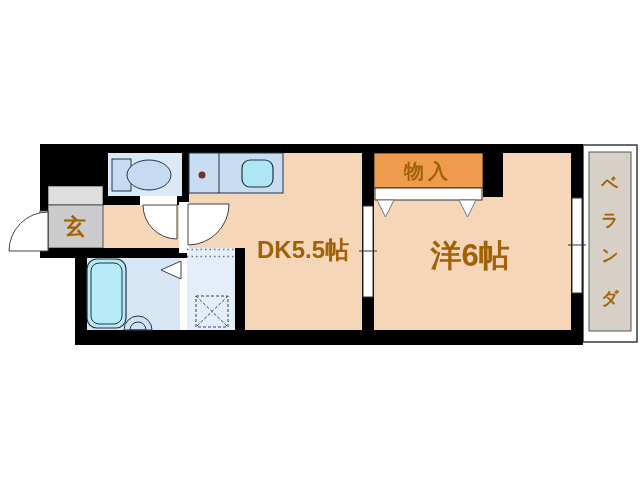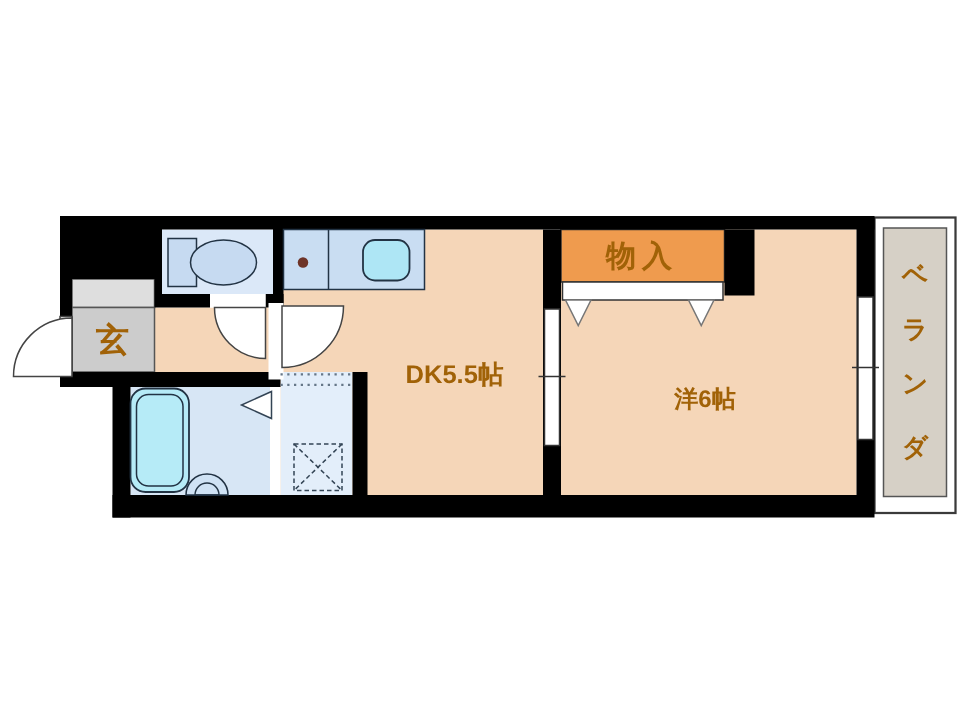--- a/index.html
+++ b/index.html
@@ -2,23 +2,23 @@
 <html><head>
 <meta charset="utf-8">
 <style>
   html,body{margin:0;padding:0;background:#ffffff;}
   #stage{position:relative;width:640px;height:480px;background:#ffffff;overflow:hidden;
          font-family:"Liberation Sans","DejaVu Sans",sans-serif;}
   #plan-svg{position:absolute;left:0;top:0;}
   .room-label{position:absolute;transform:translate(-50%,-50%);color:#a16207;
               font-weight:bold;white-space:nowrap;line-height:1;}
   .lbl-genkan{font-size:22px;}
-  .lbl-dk{font-size:17px;}
+  .lbl-dk{font-size:24px;}
   .lbl-closet{font-size:20px;letter-spacing:4px;}
-  .lbl-western{font-size:16px;margin-top:12px;}
+  .lbl-western{font-size:31px;}
   .lbl-veranda{font-size:17px;writing-mode:vertical-rl;text-orientation:upright;
                letter-spacing:18px;}
 </style>
 </head>
 <body>
 
 <div id="stage">
   <svg id="plan-svg" width="640" height="480" viewBox="0 0 640 480">
 
     <rect x="186" y="153" width="176" height="177" fill="#f5d6b8"></rect>

